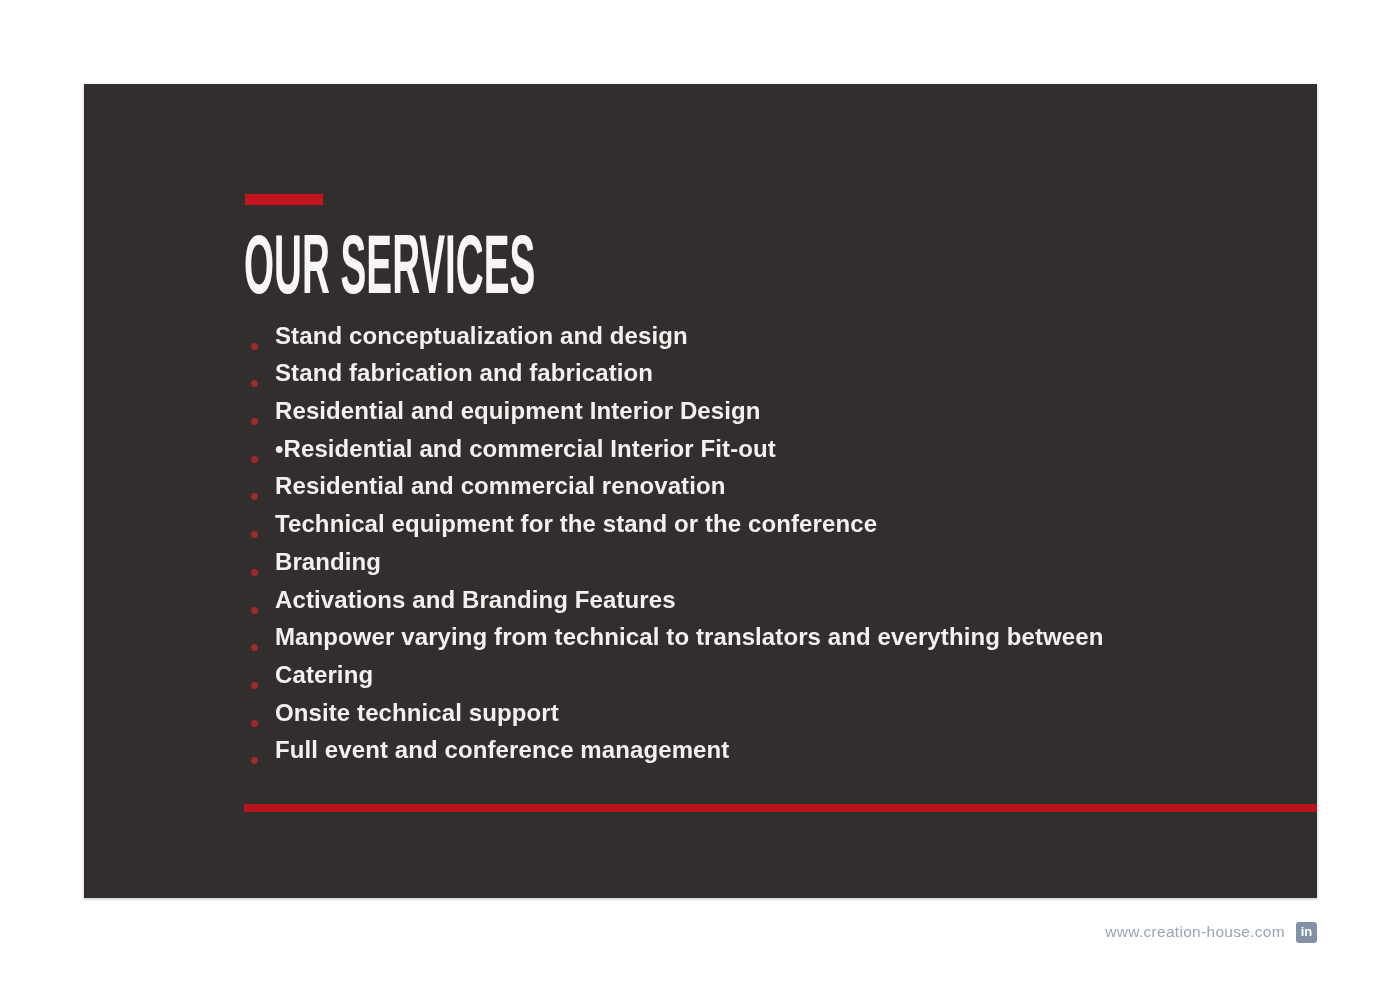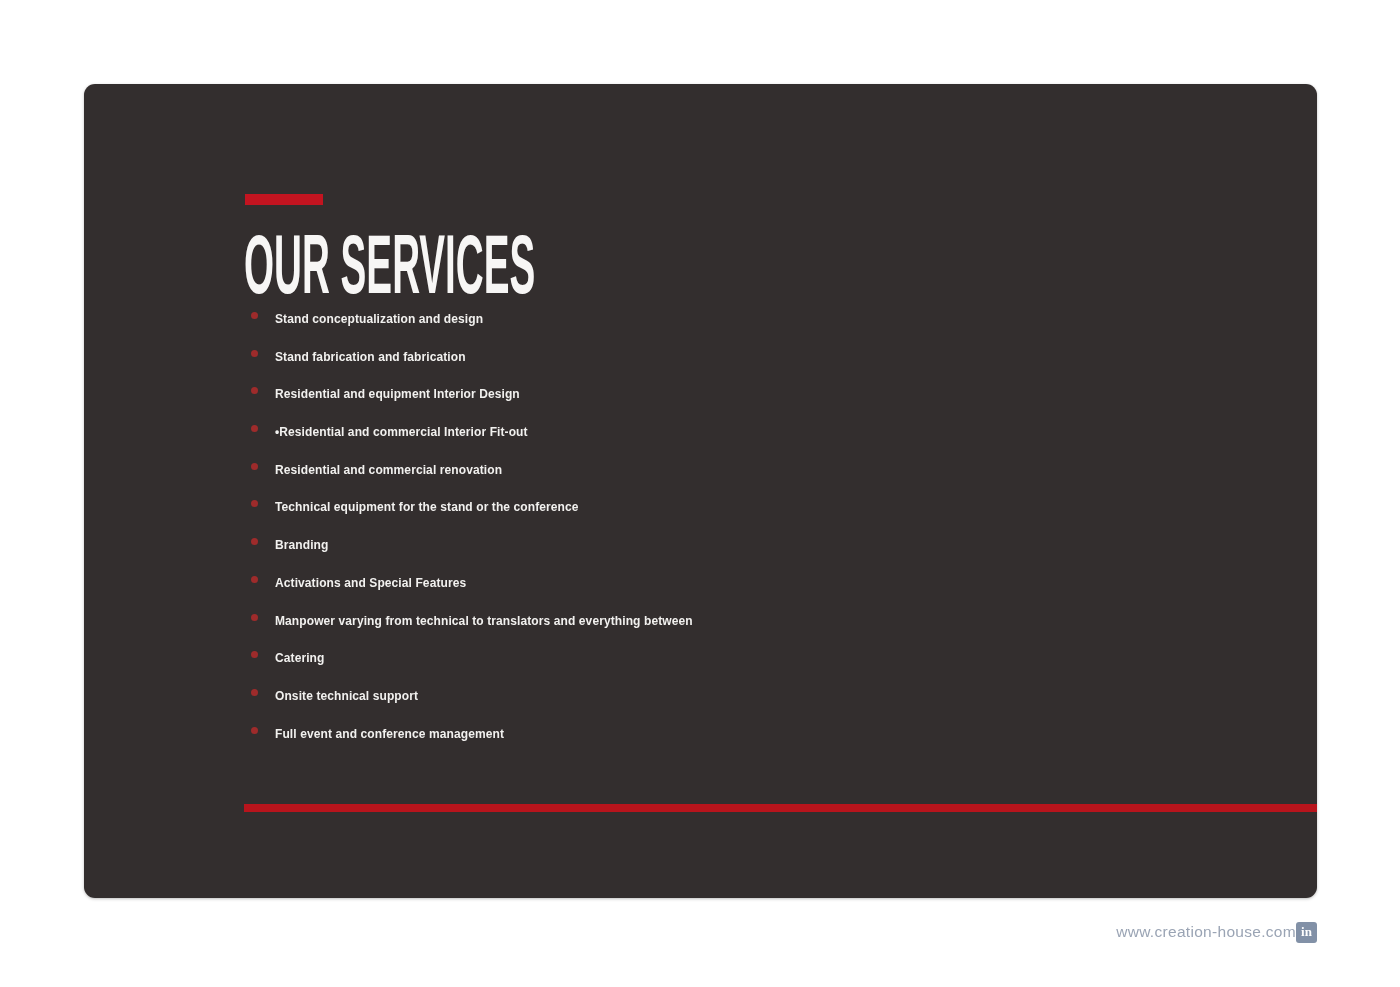--- a/index.html
+++ b/index.html
@@ -28,21 +28,20 @@
     inset: 0;
   }
   .slide {
     position: absolute;
     left: 84px;
     top: 84px;
     width: 1233px;
     height: 814px;
     background: var(--slide-bg);
     box-shadow: 0 1px 3px rgba(70,70,70,0.35);
-    border-radius: 11px;
   }
   .accent-bar {
     position: absolute;
     left: 161px;
     top: 110px;
     width: 78px;
     height: 11px;
     background: var(--accent-red);
   }
   .title {
@@ -63,23 +62,23 @@
   .bullets {
     position: absolute;
     left: 164px;
     top: 228px;
     margin: 0;
     padding: 0;
     list-style: none;
   }
   .bullets li {
     display: flex;
-    align-items: flex-start;
+    align-items: flex-end;
     height: 37.7px;
-    font-size: 12px;
+    font-size: 24px;
     font-weight: 700;
     color: var(--bullet-text);
     letter-spacing: 0.1px;
     white-space: nowrap;
   }
   .dot {
     flex: none;
     width: 7px;
     height: 7px;
     border-radius: 50%;
@@ -94,20 +93,21 @@
     height: 8px;
     background: var(--bottom-line-red);
   }
   .footer {
     position: absolute;
     right: 83px;
     top: 920px;
     height: 24px;
     display: flex;
     align-items: center;
+    gap: 11px;
   }
   .website {
     font-size: 15.5px;
     font-weight: 400;
     color: var(--footer-text);
     letter-spacing: 0.3px;
     cursor: pointer;
   }
   .linkedin {
     width: 21px;
@@ -115,21 +115,20 @@
     border-radius: 3px;
     background: var(--linkedin-bg);
     color: #ffffff;
     font-size: 13px;
     font-weight: 700;
     display: flex;
     align-items: center;
     justify-content: center;
     padding-bottom: 1px;
     cursor: pointer;
-    font-family: Liberation Serif, serif;
   }
 </style>
 </head>
 <body>
 
 <div class="page">
   <div class="slide">
     <div class="accent-bar"></div>
     <h1 class="title">OUR SERVICES</h1>
     <ul class="bullets">
@@ -156,21 +155,21 @@
       <li>
           <span class="dot"></span>
           <span>Technical equipment for the stand or the conference</span>
         </li>
       <li>
           <span class="dot"></span>
           <span>Branding</span>
         </li>
       <li>
           <span class="dot"></span>
-          <span>Activations and Special Features</span>
+          <span>Activations and Branding Features</span>
         </li>
       <li>
           <span class="dot"></span>
           <span>Manpower varying from technical to translators and everything between</span>
         </li>
       <li>
           <span class="dot"></span>
           <span>Catering</span>
         </li>
       <li>

